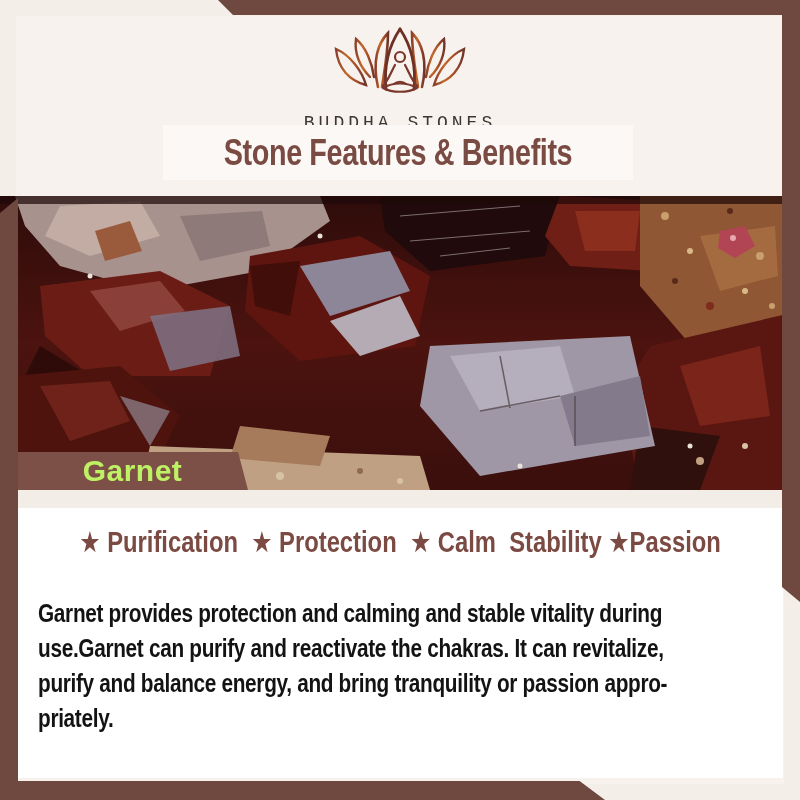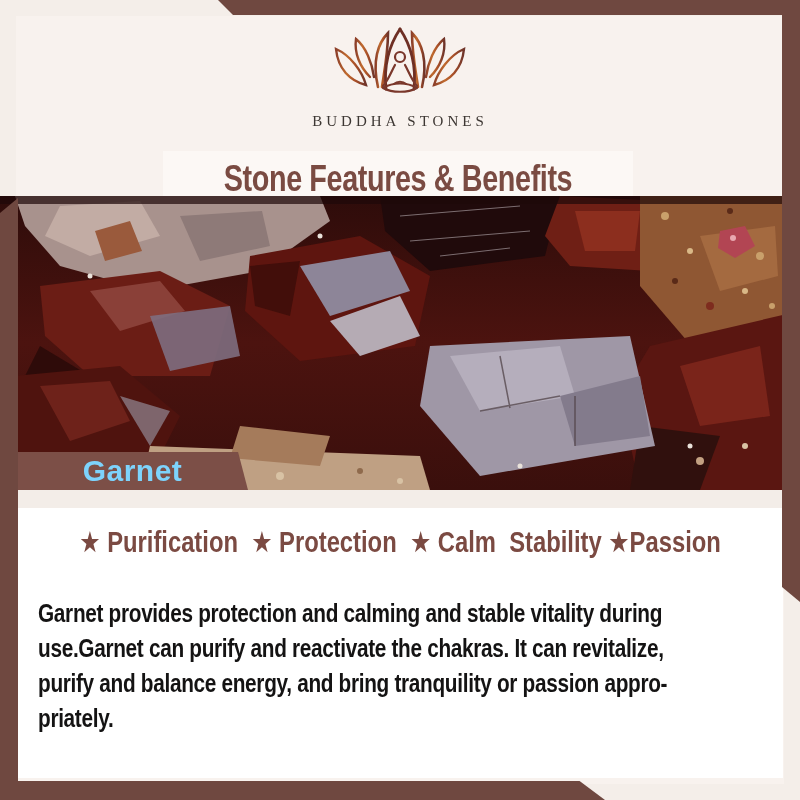--- a/index.html
+++ b/index.html
@@ -4,35 +4,35 @@
 <style>
   html,body{margin:0;padding:0;background:#e9e2dc;}
   .page{position:relative;width:800px;height:800px;overflow:hidden;
         background:#f4eee9;font-family:"Liberation Sans","DejaVu Sans",sans-serif;}
   .inner-panel{position:absolute;left:16px;top:16px;width:768px;height:768px;
         background:#f8f2ee;}
   
   .brand-header{position:absolute;left:0;top:0;width:800px;height:141px;text-align:center;}
   .logo{position:absolute;left:330px;top:26px;width:140px;height:82px;}
   .brand-name{position:absolute;left:0;top:113px;width:800px;text-align:center;
-        font-family:Liberation Serif, serif;font-size:15px;
+        font-family:Liberation Mono, monospace;font-size:18px;
         letter-spacing:4px;color:#3d3733;font-weight:500;}
   
-  .title-band{position:absolute;left:163px;top:151px;width:470px;height:55px;
+  .title-band{position:absolute;left:163px;top:125px;width:470px;height:55px;
         background:#fcf8f5;}
   .title-band h1{margin:0;line-height:55px;text-align:center;font-size:36px;
         font-weight:bold;color:#7a4b42;letter-spacing:-.5px;
         transform:scaleX(.8);transform-origin:50% 50%;white-space:nowrap;}
   
   .photo{position:absolute;left:0;top:196px;width:800px;height:294px;background:#3a100d;}
   .photo svg{display:block;width:800px;height:294px;}
   .stone-label{position:absolute;left:17px;top:452px;width:231px;height:38px;
         background:#7c4f47;
         clip-path:polygon(0 0,95.7% 0,100% 100%,0 100%);
-        text-align:center;line-height:38px;color:#7dd3fc;font-size:30px;
+        text-align:center;line-height:38px;color:#bef264;font-size:30px;
         font-weight:bold;letter-spacing:.5px;}
   .cream-strip{position:absolute;left:0;top:490px;width:800px;height:18px;background:#f3ede8;}
   
   .content-card{position:absolute;left:17px;top:508px;width:766px;height:270px;
         background:#ffffff;}
   .benefits-line{position:absolute;left:0;top:525px;width:800px;text-align:center;
         font-size:29px;font-weight:bold;color:#7b4a42;white-space:pre;
         transform:scaleX(.82);transform-origin:50% 50%;}
   .description{position:absolute;left:38px;top:596px;width:760px;color:#141313;}
   .desc-line{font-size:26px;line-height:35px;font-weight:bold;letter-spacing:-.4px;

